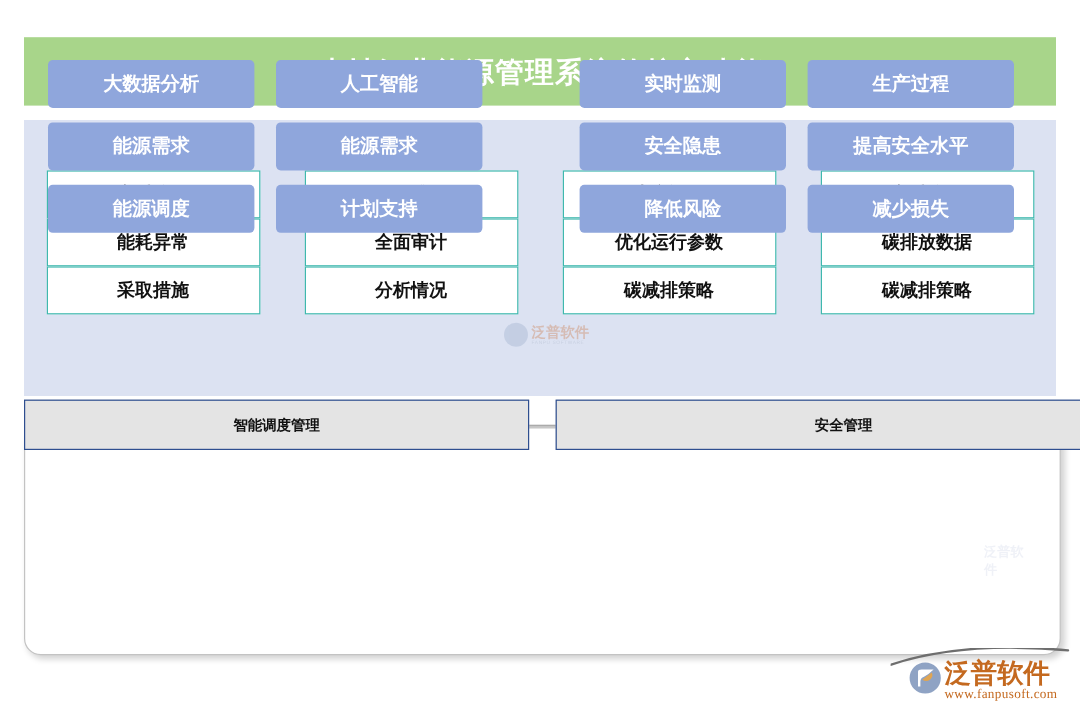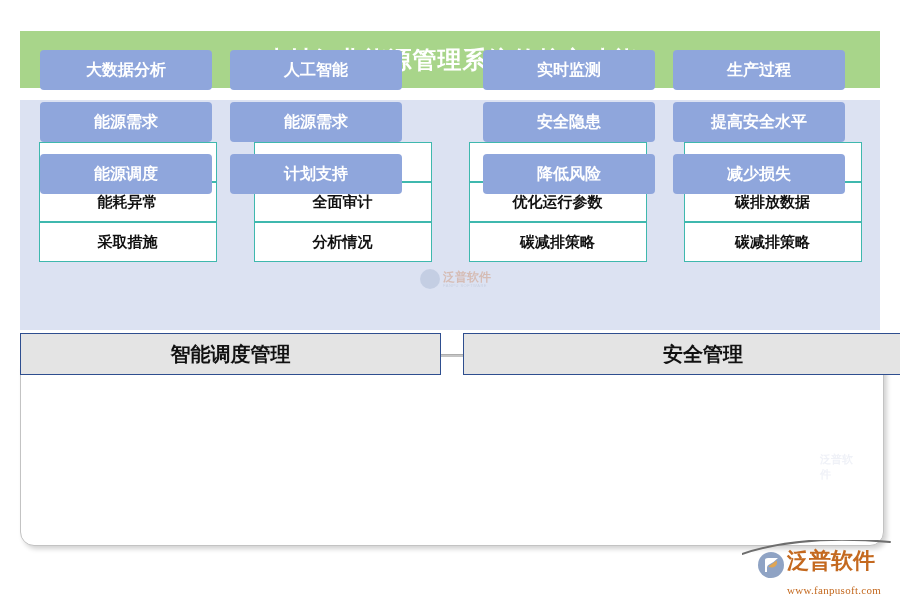--- a/index.html
+++ b/index.html
@@ -146,21 +146,21 @@
 
   .group-header {
     position: relative;
     height: 42px;
     background: #e4e4e4;
     border: 1.5px solid #2e4e8f;
     box-sizing: border-box;
     display: flex;
     align-items: center;
     justify-content: center;
-    font-size: 20px;
+    font-size: 12px;
     font-weight: bold;
     color: #111111;
     z-index: 2;
   }
 
   
   #white-card {
     position: absolute;
     left: 20px;
     top: 356px;
@@ -242,21 +242,21 @@
     font-weight: bold;
     color: #c4691f;
     line-height: 1.05;
     letter-spacing: 0px;
   }
   #brand-logo .logo-url {
     font-size: 11px;
     color: #c4691f;
     font-family: "Liberation Serif", "DejaVu Serif", serif;
     letter-spacing: .3px;
-    margin-top: 12px;
+    margin-top: 1px;
   }
   
   #logo-swoosh {
     position: absolute;
     left: 742px;
     top: 540px;
     width: 150px;
     height: 18px;
     overflow: hidden;
     z-index: 4;

